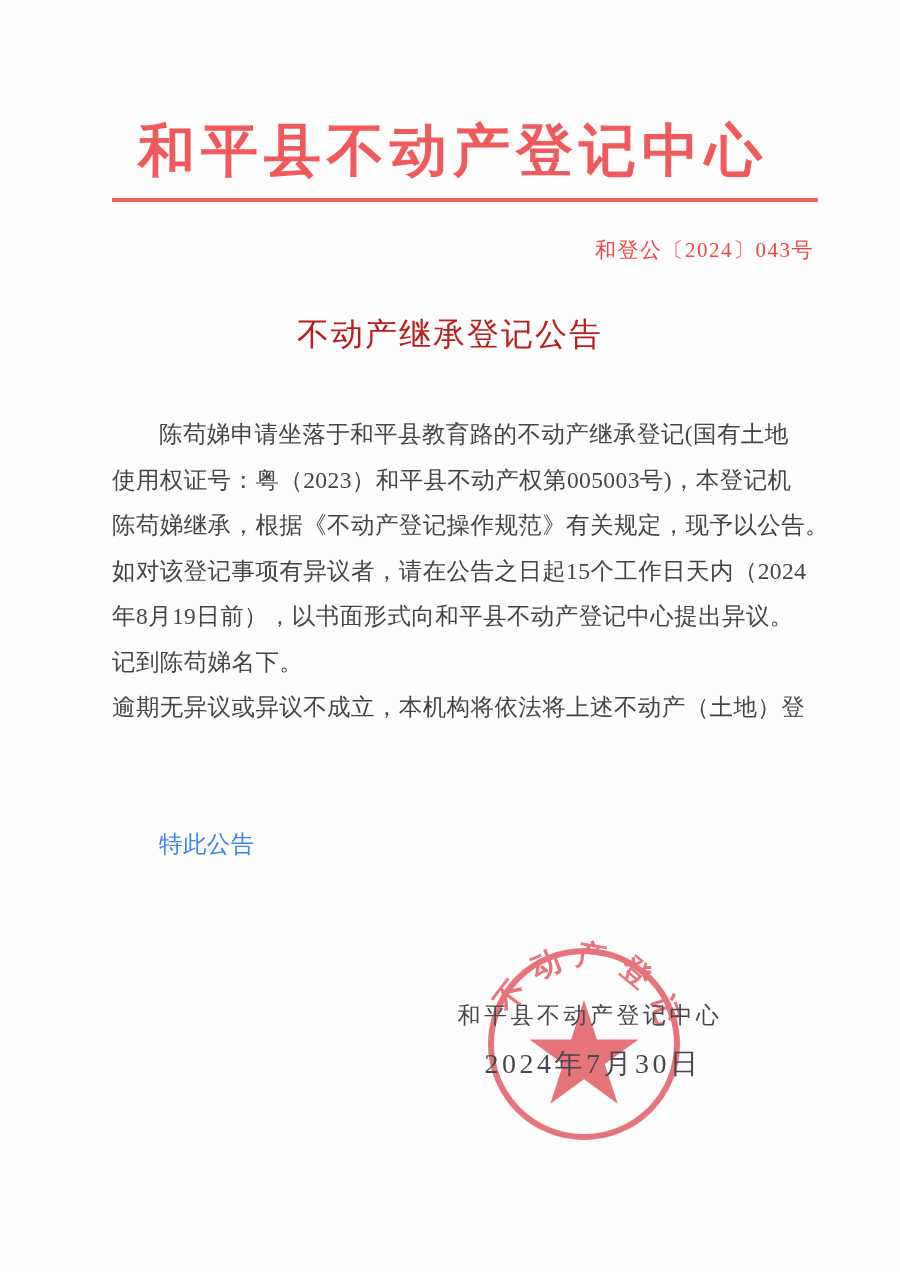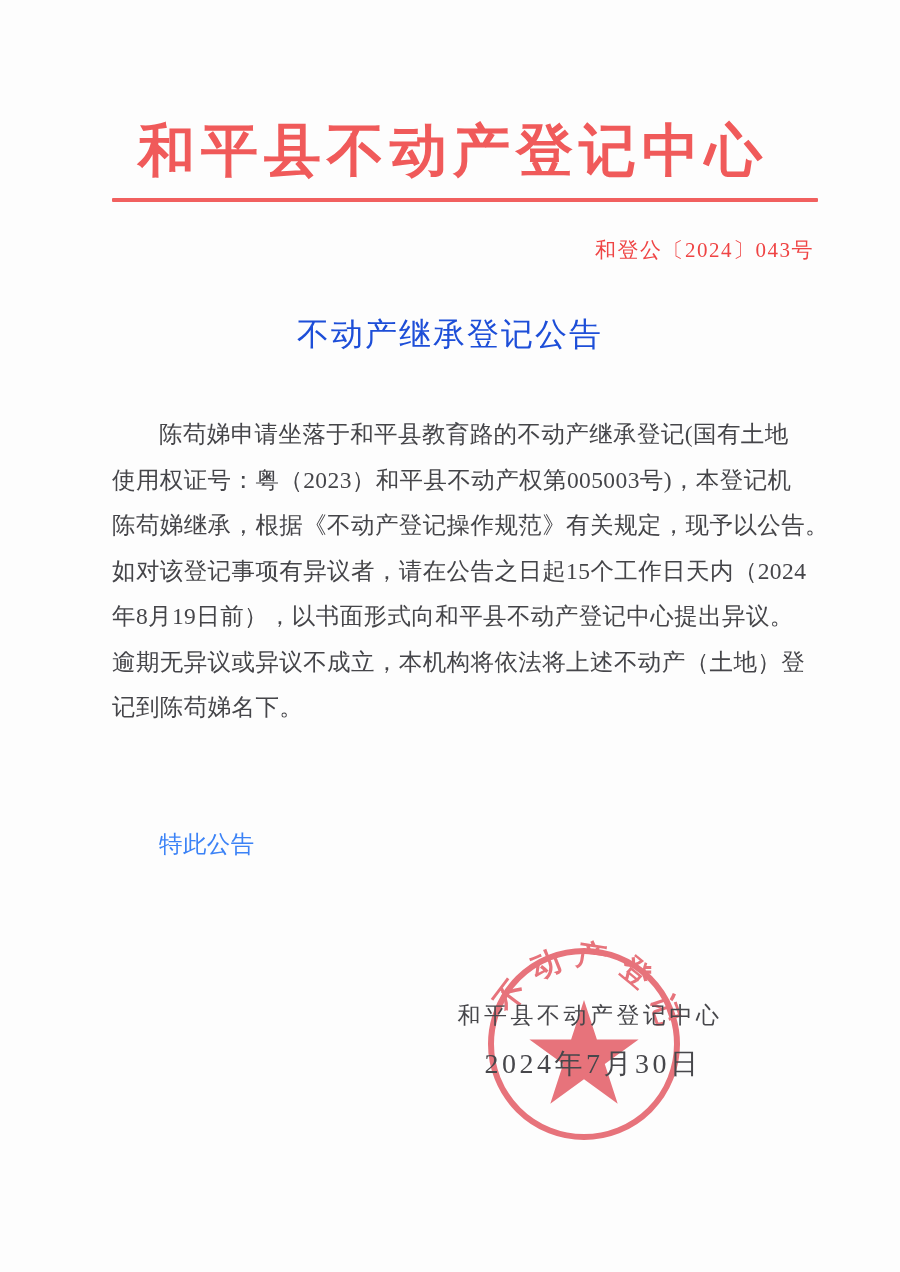--- a/index.html
+++ b/index.html
@@ -65,21 +65,21 @@
 
   
   .doc-title {
     position: absolute;
     left: 0;
     top: 313px;
     width: 900px;
     text-align: center;
     font-size: 32px;
     letter-spacing: 2px;
-    color: #1d4ed8;
+    color: #b91c1c;
     font-family: "Liberation Serif", "DejaVu Serif", serif;
   }
 
   
   .body-block {
     position: absolute;
     left: 112px;
     top: 412px;
     width: 690px;
   }
@@ -155,22 +155,22 @@
   <div class="doc-number">和登公〔2024〕043号</div>
 
   <div class="doc-title">不动产继承登记公告</div>
 
   <div class="body-block">
     <div class="body-line indent">陈苟娣申请坐落于和平县教育路的不动产继承登记(国有土地</div>
     <div class="body-line">使用权证号：粤（2023）和平县不动产权第005003号)，本登记机</div>
     <div class="body-line">陈苟娣继承，根据《不动产登记操作规范》有关规定，现予以公告。</div>
     <div class="body-line">如对该登记事项有异议者，请在公告之日起15个工作日天内（2024</div>
     <div class="body-line">年8月19日前），以书面形式向和平县不动产登记中心提出异议。</div>
+    <div class="body-line">记到陈苟娣名下。</div>
     <div class="body-line">逾期无异议或异议不成立，本机构将依法将上述不动产（土地）登</div>
-    <div class="body-line">记到陈苟娣名下。</div>
   </div>
 
   <div class="closing">特此公告</div>
 
   <div class="seal">
     <svg viewBox="0 0 212 212" xmlns="http://www.w3.org/2000/svg">
       <defs>
         <path id="arcpath" d="M 28 106 A 78 78 0 0 1 184 106" fill="none"></path>
       </defs>
       <circle cx="106" cy="106" r="93" fill="none" stroke="#e4606a" stroke-width="6"></circle>

